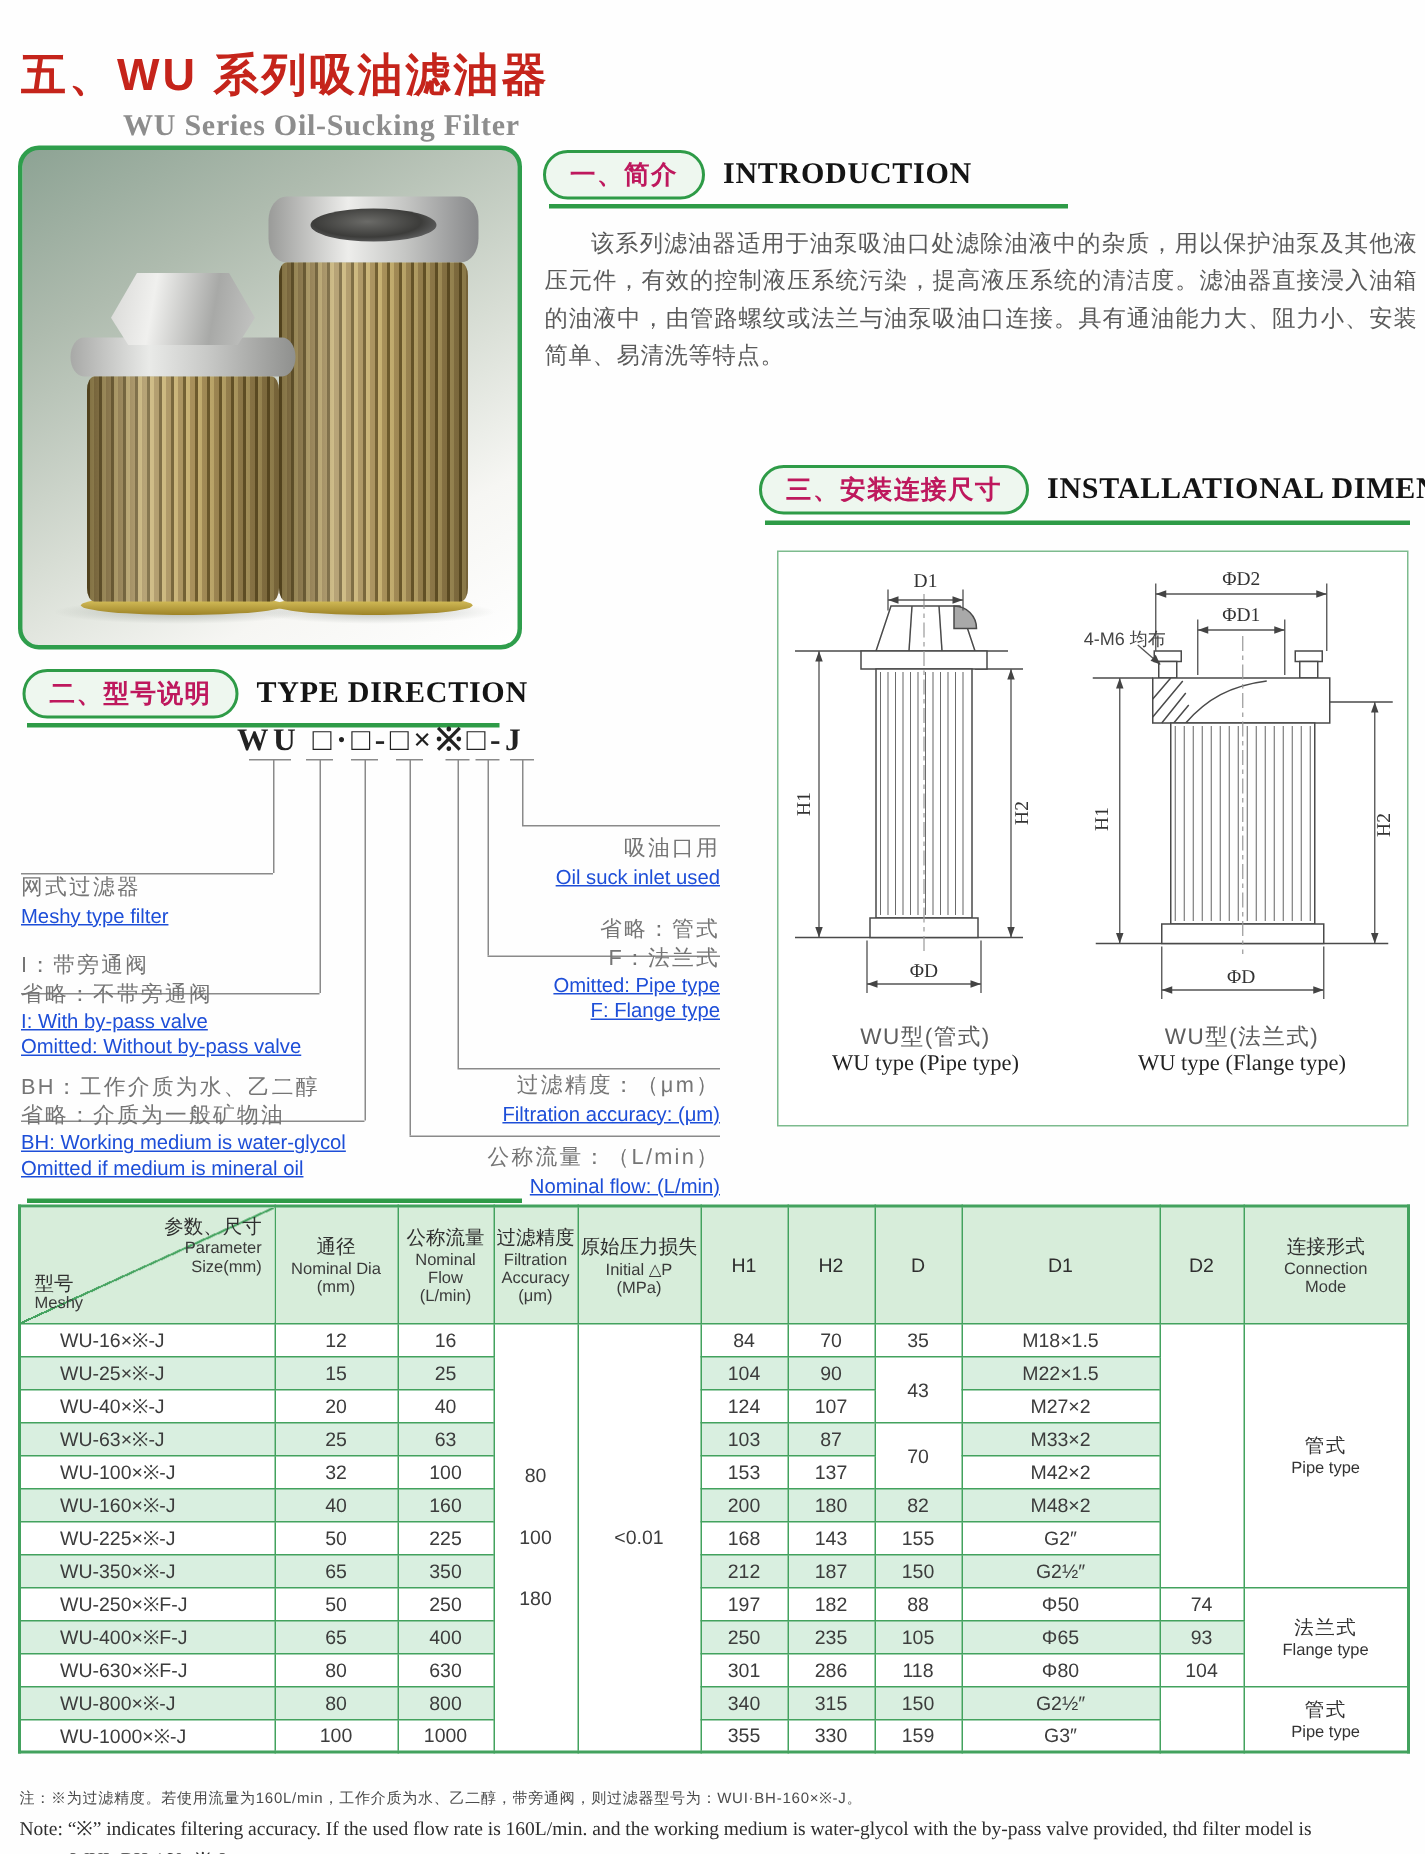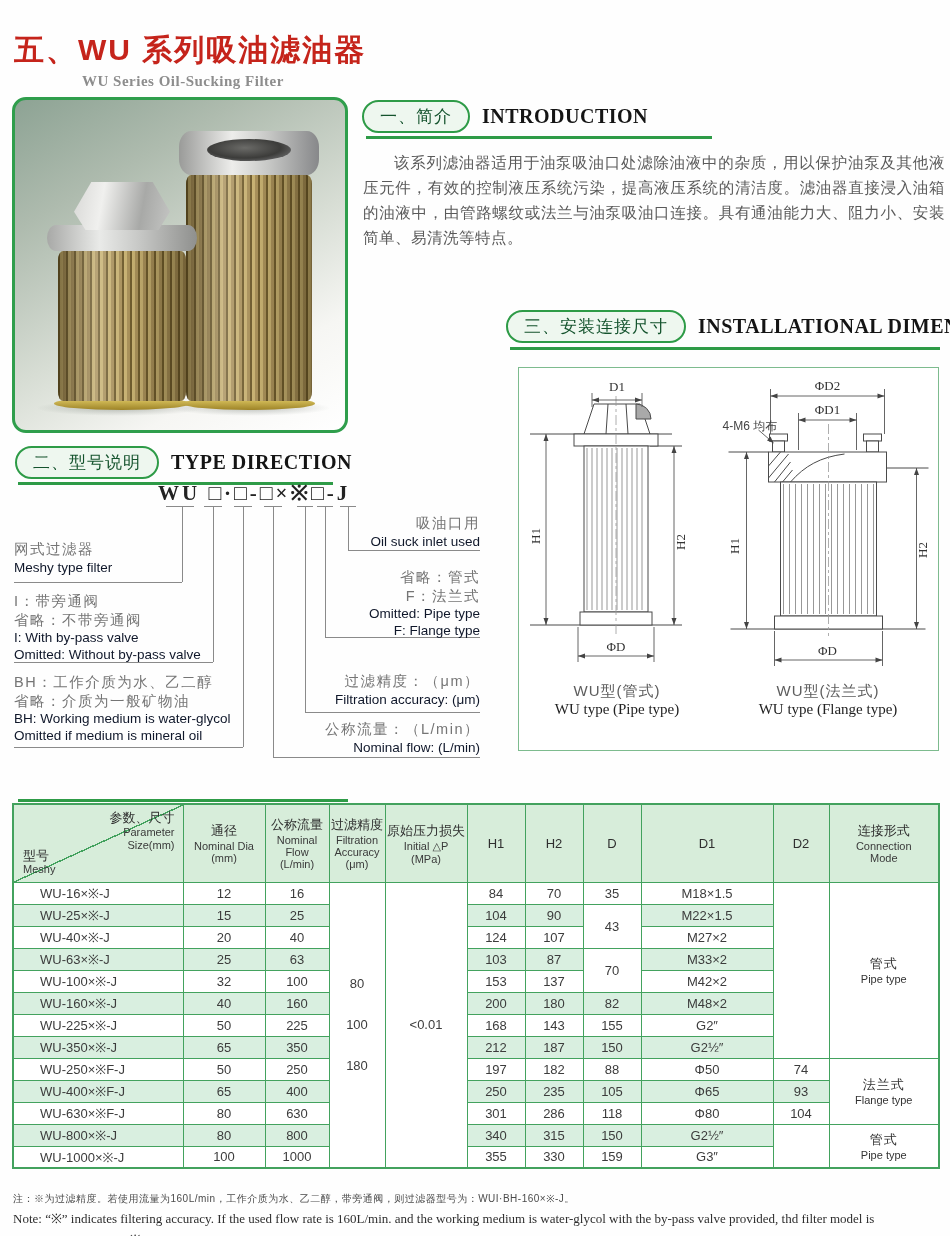--- a/index.html
+++ b/index.html
@@ -2,25 +2,25 @@
 <html><head>
 <meta charset="utf-8">
 <style>
   * { margin:0; padding:0; box-sizing:border-box; }
   body { background:#ffffff; font-family:"Liberation Sans", sans-serif; }
   .page { position:relative; width:950px; height:1236px; background:#fefefe; overflow:hidden; }
 
   
   .title-block { position:absolute; left:14px; top:8px;margin-top:22px; }
   .title-cn { font-size:30px; font-weight:bold; color:#c5241b; letter-spacing:2px; }
-  .title-en { font-size:15px; font-weight:bold; color:#8d8d8d; font-family:"Liberation Serif", serif; margin:2px 0 0 68px; letter-spacing:.5px; }
+  .title-en { font-size:20px; font-weight:bold; color:#8d8d8d; font-family:"Liberation Serif", serif; margin:2px 0 0 68px; letter-spacing:.5px; }
 
   
   .sec-head { position:absolute; display:flex; align-items:center; gap:12px; }
-  .badge { border:2px solid #2e9b47; background:#eef7ef; border-radius:18px; padding:3px 16px; font-size:17px; font-weight:normal; color:#14532d; letter-spacing:1px; white-space:nowrap; }
+  .badge { border:2px solid #2e9b47; background:#eef7ef; border-radius:18px; padding:3px 16px; font-size:17px; font-weight:bold; color:#be185d; letter-spacing:1px; white-space:nowrap; }
   .sec-title { font-family:"Liberation Serif", serif; font-weight:bold; font-size:20px; color:#141414; letter-spacing:.5px; white-space:nowrap; }
   .uline { position:absolute; height:3px; background:#2e9b47; }
 
   
   .photo { position:absolute; left:12px; top:97px; width:336px; height:336px; border:3px solid #2f9e4c; border-radius:14px; overflow:hidden;
            background:linear-gradient(150deg,#8da394 0%,#aebbae 25%,#d7ddd4 55%,#f6f6f3 78%,#ffffff 100%); }
   .shadow { position:absolute; height:16px; border-radius:50%; background:radial-gradient(ellipse at center, rgba(80,90,80,.35) 0%, rgba(80,90,80,0) 70%); }
   .filter-small { position:absolute; left:32px; bottom:20px; width:150px; }
   .filter-large { position:absolute; right:26px; bottom:20px; width:140px; }
   .nut { width:96px; height:48px; margin:0 auto; clip-path:polygon(18% 0,82% 0,100% 62%,88% 100%,12% 100%,0 62%);
@@ -52,23 +52,23 @@
   .cap-en { font-size:15px; color:#222; font-family:"Liberation Serif", serif; }
   svg text { font-family:"Liberation Serif", serif; font-size:13px; fill:#333; }
   svg .cnl { font-family:"Liberation Sans", sans-serif; font-size:12px; fill:#444; }
 
   
   .type-diagram { position:absolute; left:0; top:470px; width:500px; height:292px; }
   .formula { position:absolute; left:158px; top:8px; font-family:"Liberation Serif", serif; font-size:21px; font-weight:600; color:#222; letter-spacing:3px; white-space:nowrap; }
   .ln-v { position:absolute; width:1px; background:#8a8a8a; }
   .ln-h { position:absolute; height:1px; background:#8a8a8a; }
   .tick { position:absolute; height:1px; background:#8a8a8a; }
-  .lbl { position:absolute; line-height:1.28; }
+  .lbl { position:absolute; line-height:1.28;margin-top:43px; }
   .lbl .cn { font-size:14.5px; color:#757575; letter-spacing:1.5px; }
-  .lbl .en { font-size:13.5px; color:#0f172a; }
+  .lbl .en { font-size:13.5px; color:#1d4ed8;text-decoration:underline; }
   .lbl-r { text-align:right; }
 
   
   .param-table { position:absolute; left:12px; top:803px; width:926px; border-collapse:collapse; table-layout:fixed; }
   .param-table th, .param-table td { border:1px solid #43a25e; }
   .param-table { border:2px solid #43a25e; }
   .param-table th { background:#d7edda; font-weight:normal; height:78px; vertical-align:middle; text-align:center; }
   .param-table th .hcn { font-size:13px; color:#2f2f2f; }
   .param-table th .hen { font-size:11px; color:#3a3a3a; }
   .param-table td { height:22px; font-size:13px; color:#3c3c3c; text-align:center; background:#fff; }

